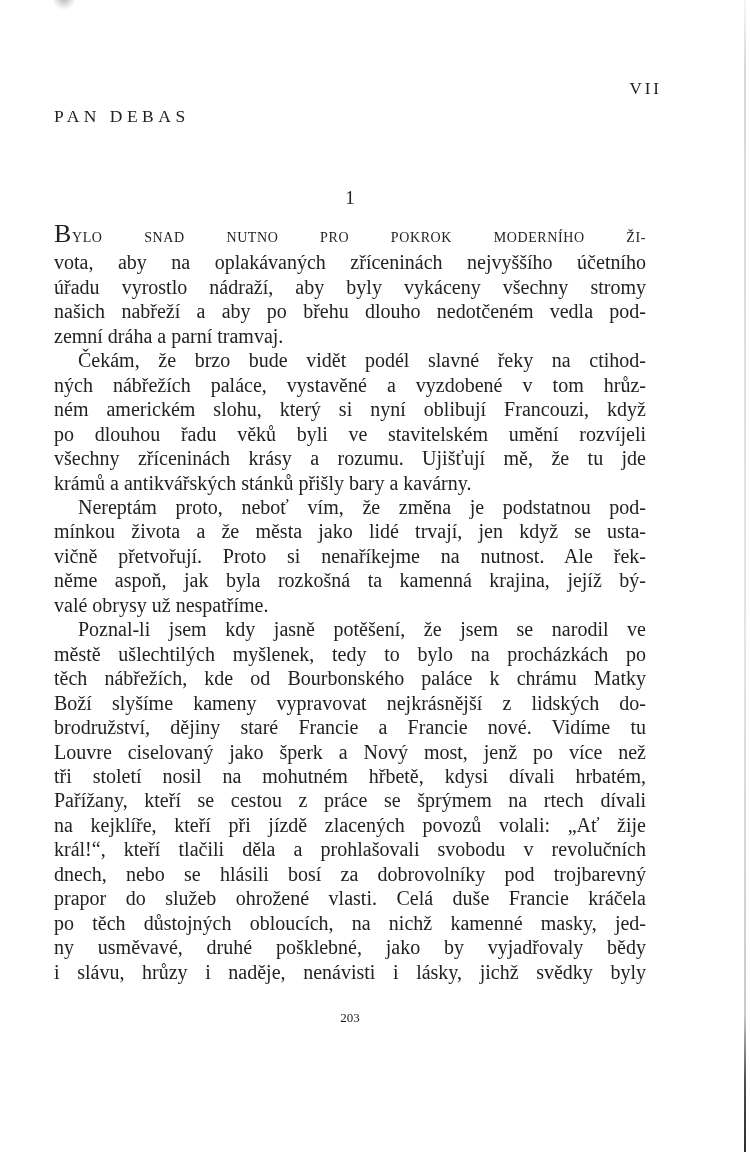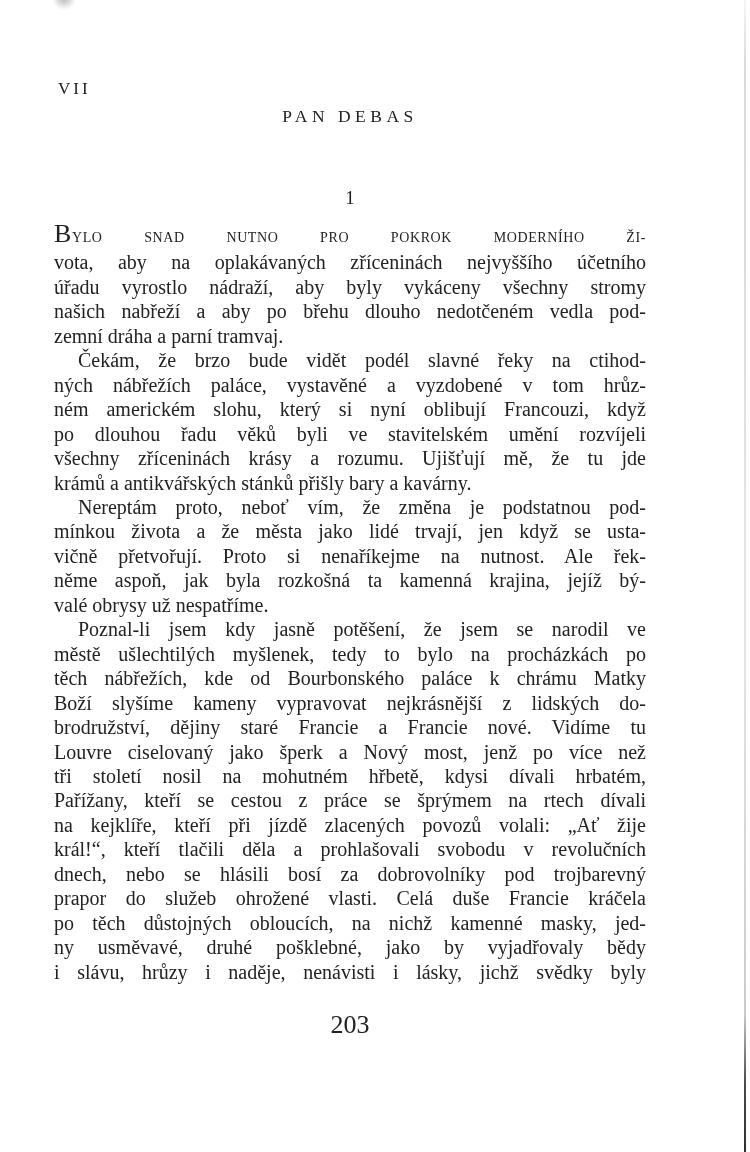--- a/index.html
+++ b/index.html
@@ -29,30 +29,30 @@
       rgba(160,160,160,0.55) 88%,
       rgba(60,60,60,0.92) 94%,
       rgba(35,35,35,0.95) 100%);
   }
   .textblock {
     position: absolute;
     left: 54px; top: 0;
     width: 592px;
   }
   .chapter-num {
-    position: absolute; top: 79px; left: 4px;
+    position: absolute; top: 79px; left: 16px;
     width: 100%;
-    text-align: left;
+    text-align: right;
     font-size: 17px;
     letter-spacing: 3px;
   }
   .chapter-title {
     position: absolute; top: 106px; left: 0;
     width: 100%;
-    text-align: center;
+    text-align: left;
     font-size: 17.5px;
     letter-spacing: 4.5px;
   }
   .section-num {
     position: absolute; top: 187px; left: 0;
     width: 100%;
     text-align: center;
     font-size: 19px;
   }
   .body-text {
@@ -70,21 +70,21 @@
   .line.lead {
     font-size: 14px;
     letter-spacing: 0.6px;
     line-height: 24.45px;
   }
   .line.lead::first-letter { font-size: 26px; }
   .page-number {
     position: absolute; top: 1010px; left: 0;
     width: 100%;
     text-align: center;
-    font-size: 26px;
+    font-size: 13px;
   }
 </style>
 </head>
 <body>
 
 <div class="page">
   <div class="smudge"></div>
   <div class="scan-edge"></div>
 
   <div class="textblock">

